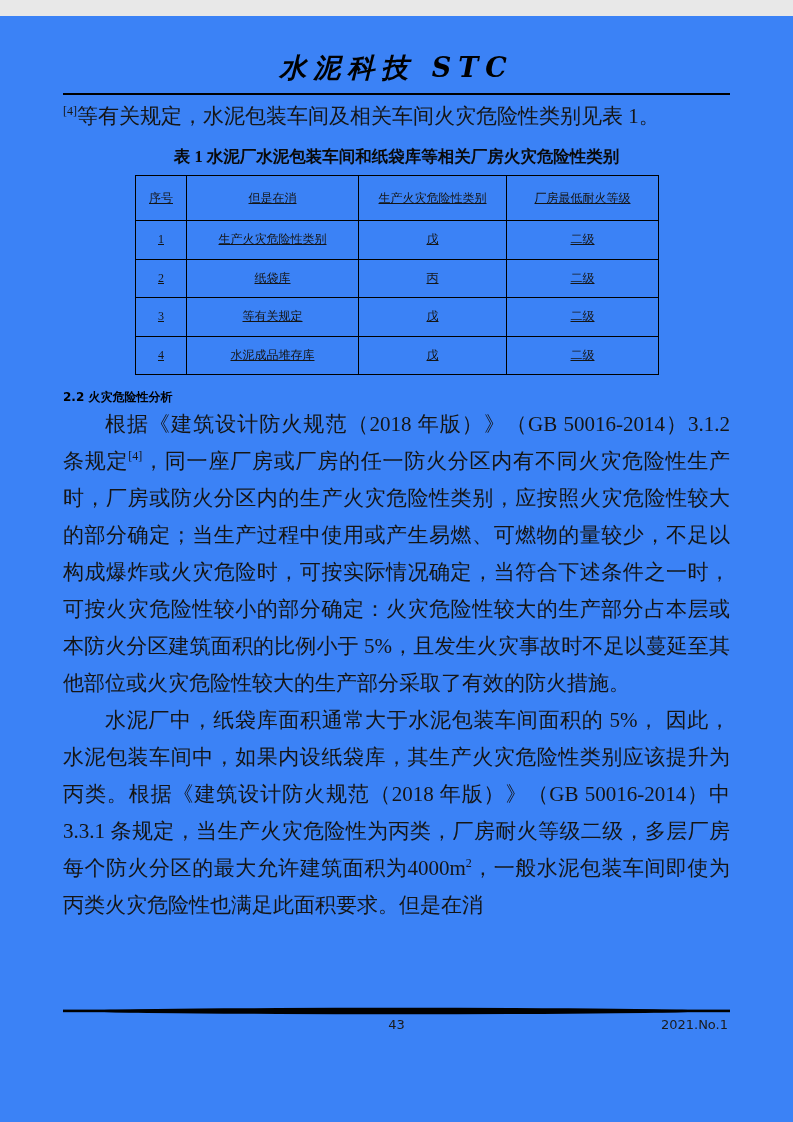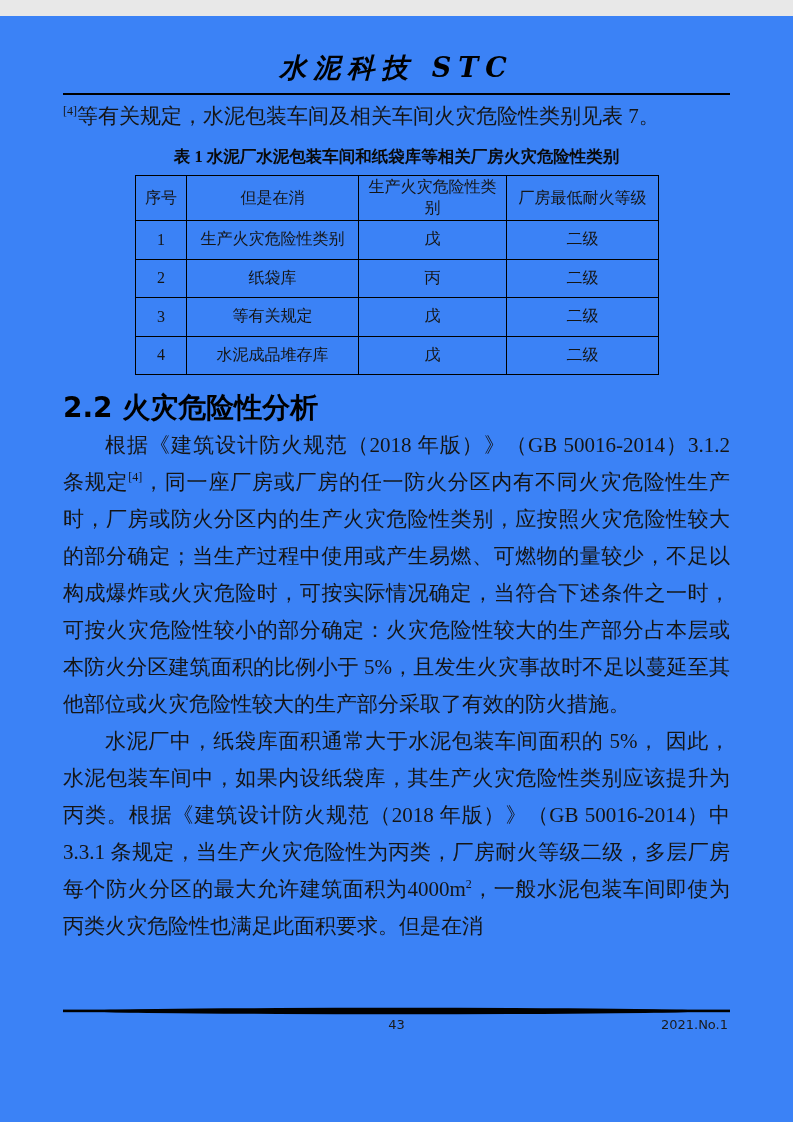--- a/index.html
+++ b/index.html
@@ -53,41 +53,42 @@
     font-weight: bold;
     font-size: 16.5px;
     color: #0a0a0a;
   }
   table.hazard-table {
     margin-top: 7px;
     margin-left: 72px;
     width: 523px;
     border-collapse: collapse;
     table-layout: fixed;
-    font-size: 16px;
+    font-size: 12px;
     color: #151515;
+    text-decoration: underline;
   }
   table.hazard-table th, table.hazard-table td {
     border: 1.5px solid #000000;
     text-align: center;
     vertical-align: middle;
     font-weight: normal;
     padding: 0 2px;
   }
   table.hazard-table th { height: 45px; }
   table.hazard-table td { height: 38.5px; }
   .col-no   { width: 51px; }
   .col-name { width: 172px; }
   .col-cat  { width: 148px; }
   .col-fire { width: 152px; }
   .section-heading {
     margin-top: 14px;
     font-family: "DejaVu Sans", "Liberation Sans", sans-serif;
     font-weight: bold;
-    font-size: 28px;
+    font-size: 12px;
     color: #000000;
   }
   p.para {
     text-indent: 2em;
     margin-top: 0;
   }
   p.p1 { margin-top: 8px; }
   .footer {
     position: absolute;
     left: 63px;
@@ -115,21 +116,21 @@
 </style>
 </head>
 <body>
 
 <div class="page">
   <div class="content">
 
     <div class="journal-title">水泥科技 STC</div>
     <div class="header-rule"></div>
 
-    <p class="body-text intro"><sup class="ref">[4]</sup><span>等有关规定，水泥包装车间及相关车间火灾危险性类别见表 7。</span></p>
+    <p class="body-text intro"><sup class="ref">[4]</sup><span>等有关规定，水泥包装车间及相关车间火灾危险性类别见表 1。</span></p>
 
     <div class="table-caption">表 1 水泥厂水泥包装车间和纸袋库等相关厂房火灾危险性类别</div>
 
     <table class="hazard-table">
       <thead>
         <tr>
           <th class="col-no">序号</th>
           <th class="col-name">但是在消</th>
           <th class="col-cat">生产火灾危险性类别</th>
           <th class="col-fire">厂房最低耐火等级</th>

